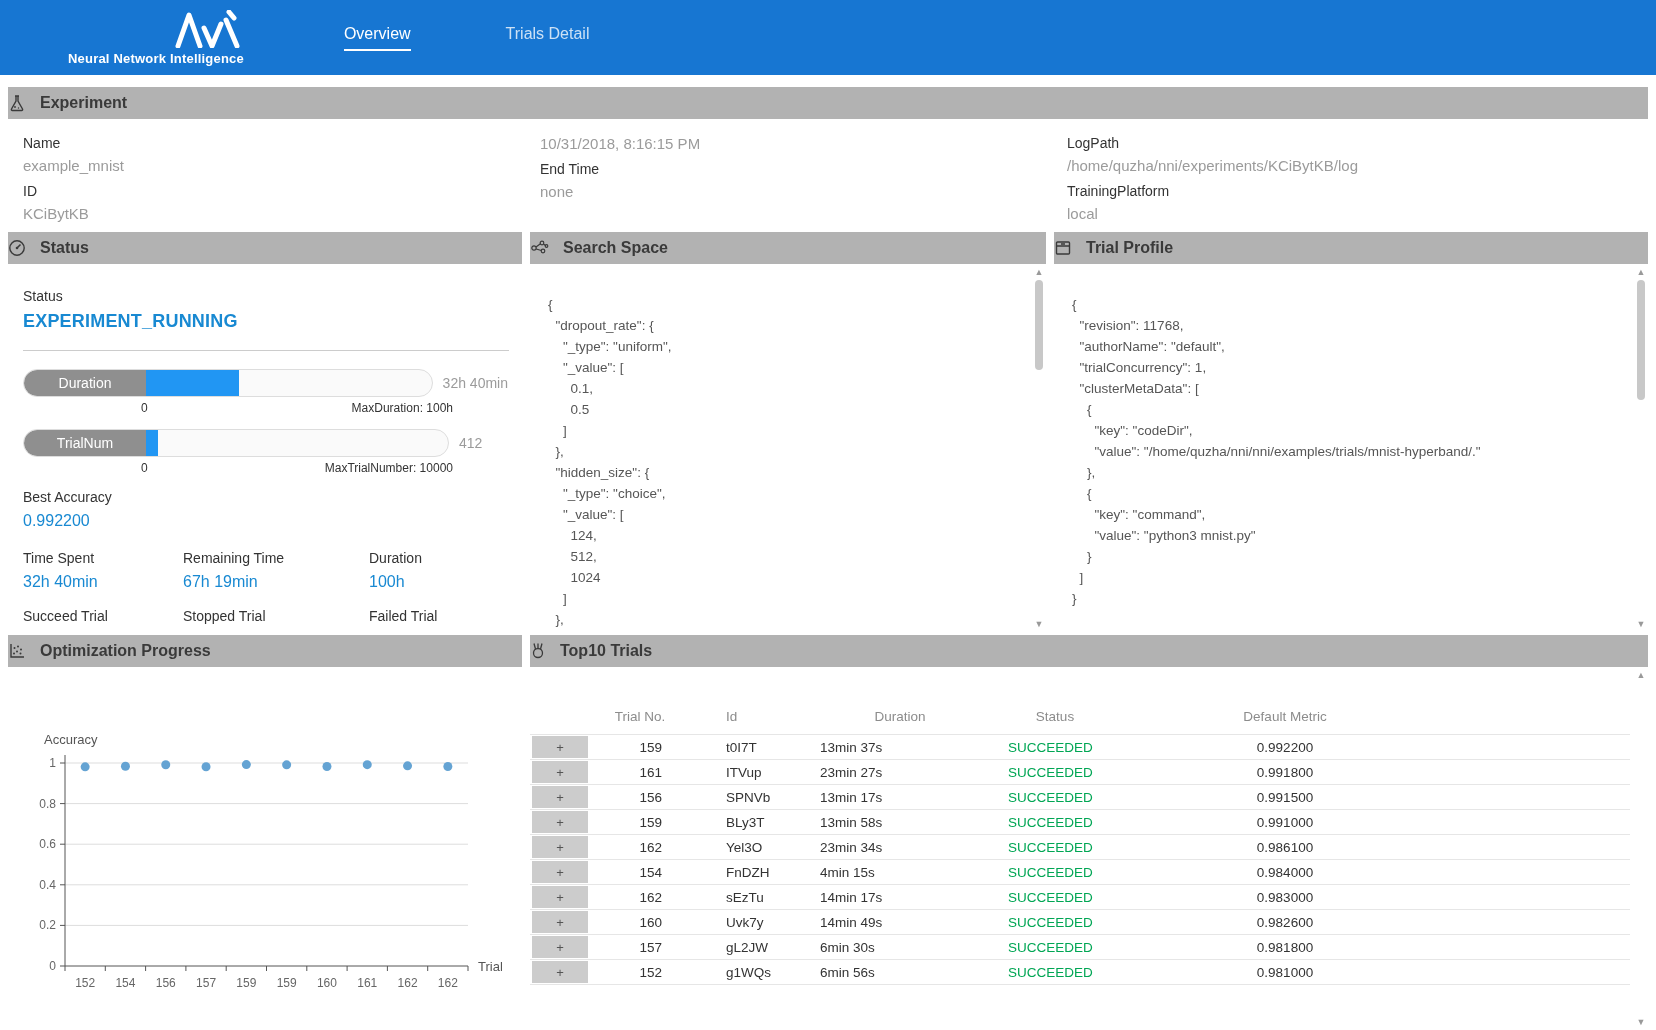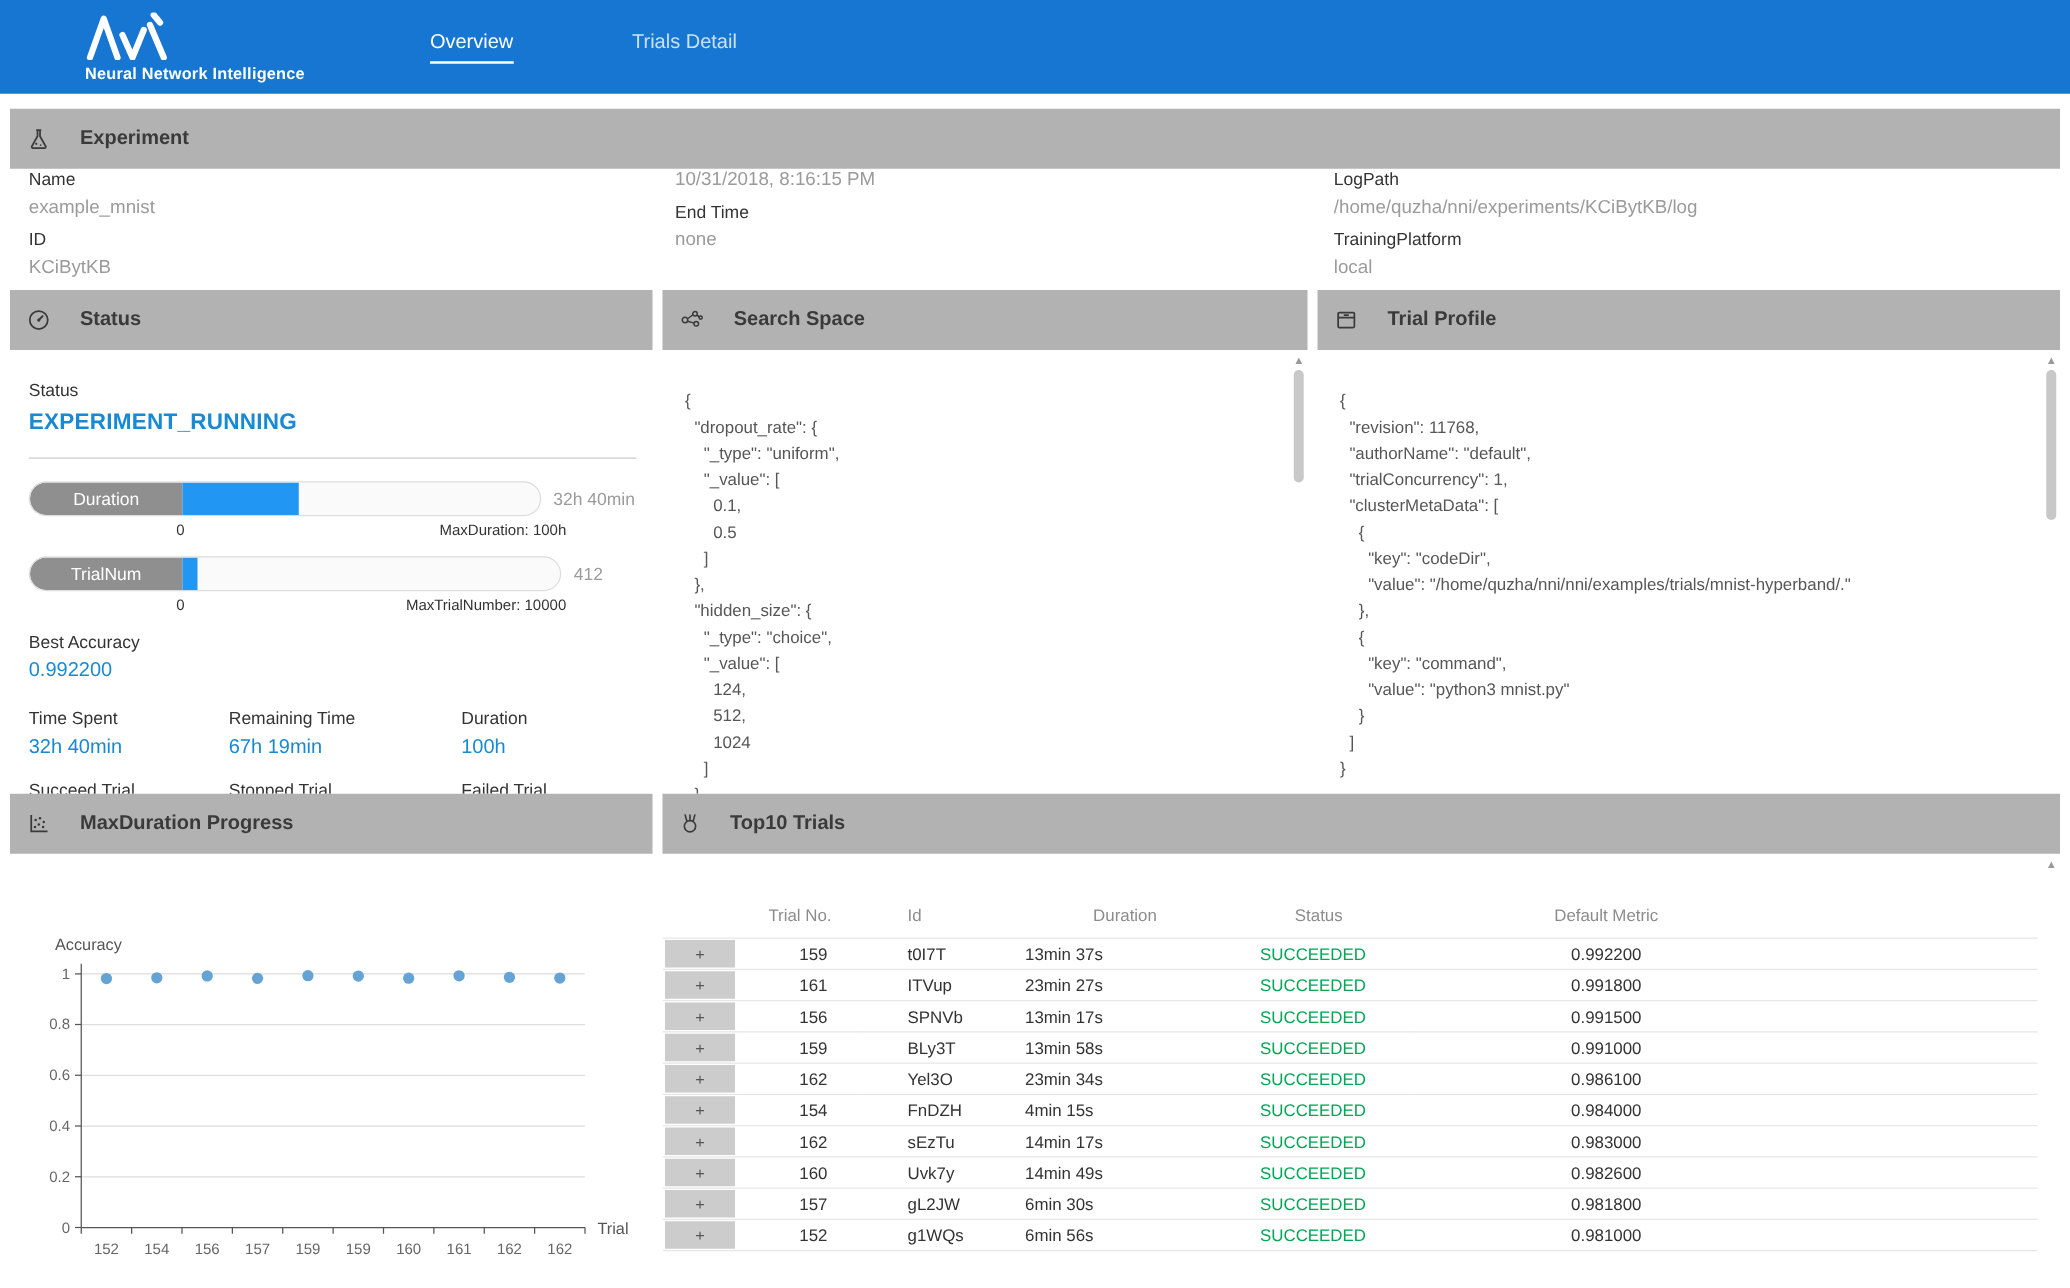--- a/index.html
+++ b/index.html
@@ -2,29 +2,29 @@
 <html><head>
 <meta charset="utf-8">
 <style>
   * { box-sizing: border-box; margin: 0; padding: 0; }
   html,body { width:1656px; height:1030px; background:#fff; overflow:hidden;
     font-family:"Liberation Sans","DejaVu Sans",sans-serif; color:#333; }
   body { position:relative; }
 
   
   .navbar { position:absolute; left:0; top:0; width:1656px; height:75px; background:#1776d2; display:flex; align-items:center; }
-  .logo-wrap { margin-left:68px; display:flex; flex-direction:column; align-items:flex-start; }
+  .logo-wrap { margin-left:68px; display:flex; flex-direction:column; align-items:flex-end; }
   .logo-wrap svg { display:block; }
   .brand { color:#fff; font-size:13px; font-weight:700; margin-top:3px; letter-spacing:.2px; }
   .tabs { display:flex; margin-left:100px; gap:95px; }
   .tab { font-size:16px; color:rgba(255,255,255,.78); cursor:pointer; padding-bottom:6px; }
   .tab.active { color:#fff; border-bottom:2px solid #fff; }
 
   
-  .sec-header { height:48px; background:#b2b2b2; display:flex; align-items:center; gap:24px; padding-left:14px; }
+  .sec-header { height:32px; background:#b2b2b2; display:flex; align-items:center; gap:14px; }
   .sec-header .title { font-size:16px; font-weight:700; color:#3a3a3a; }
   .sec-header svg { display:block; }
 
   
   .exp-header { position:absolute; left:8px; top:87px; width:1640px; }
   .exp-content { position:absolute; left:8px; top:119px; width:1640px; height:112px;
     display:grid; grid-template-columns:517px 527px 1fr; padding:16px 0 0 15px; }
   .field .flabel { font-size:14px; color:#333; margin-bottom:6px; }
   .field .fvalue { font-size:15px; color:#9b9b9b; margin-bottom:9px; white-space:nowrap; }
 
@@ -311,21 +311,21 @@
       <path d="M3 2 V15 H16" stroke="#3a3a3a" stroke-width="1.4" fill="none"></path>
       <g fill="#3a3a3a">
         <circle cx="6.5" cy="6" r="1"></circle>
           <circle cx="10" cy="4.5" r="1"></circle>
           <circle cx="9" cy="9.5" r="1"></circle>
         <circle cx="13" cy="7.5" r="1"></circle>
           <circle cx="12.5" cy="11.5" r="1"></circle>
           <circle cx="6" cy="11.5" r="1"></circle>
       </g>
     </svg>
-    <span class="title">MaxDuration Progress</span>
+    <span class="title">Optimization Progress</span>
   </div>
   <div class="panel-body">
     <svg class="chart-host" width="510" height="330">
         <text x="28" y="69" font-size="13" fill="#555">Accuracy</text>
         <line x1="44" y1="291" x2="49" y2="291" stroke="#555" stroke-width="1"></line>
         <text x="40" y="295" font-size="12" fill="#666" text-anchor="end">0</text>
         <line x1="49" y1="250.4" x2="452" y2="250.4" stroke="#ddd" stroke-width="1"></line>
         <line x1="44" y1="250.4" x2="49" y2="250.4" stroke="#555" stroke-width="1"></line>
         <text x="40" y="254.4" font-size="12" fill="#666" text-anchor="end">0.2</text>
         <line x1="49" y1="209.8" x2="452" y2="209.8" stroke="#ddd" stroke-width="1"></line>

